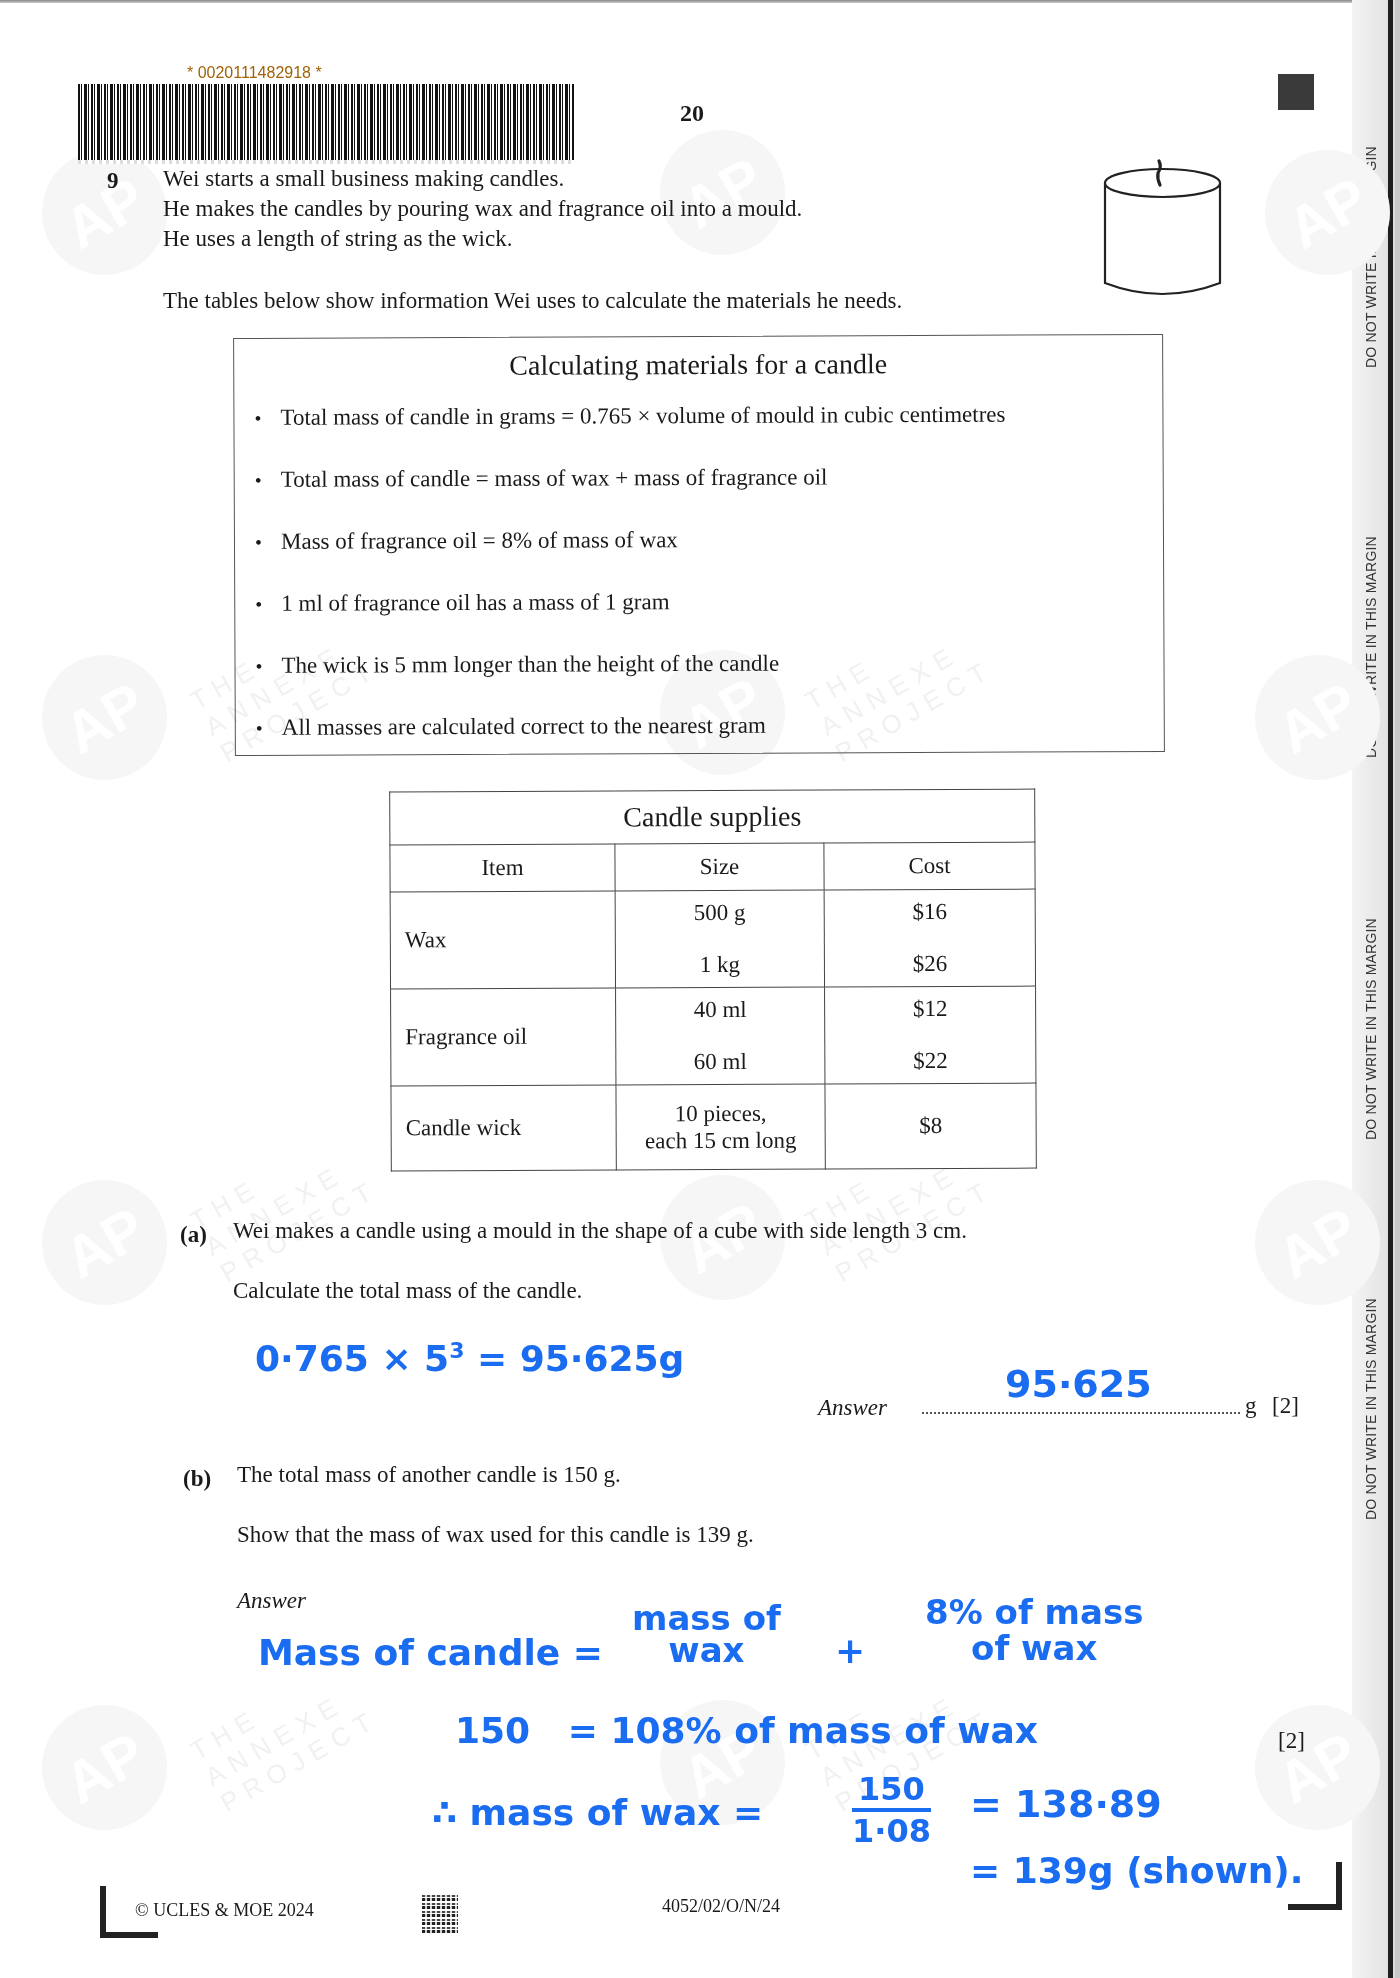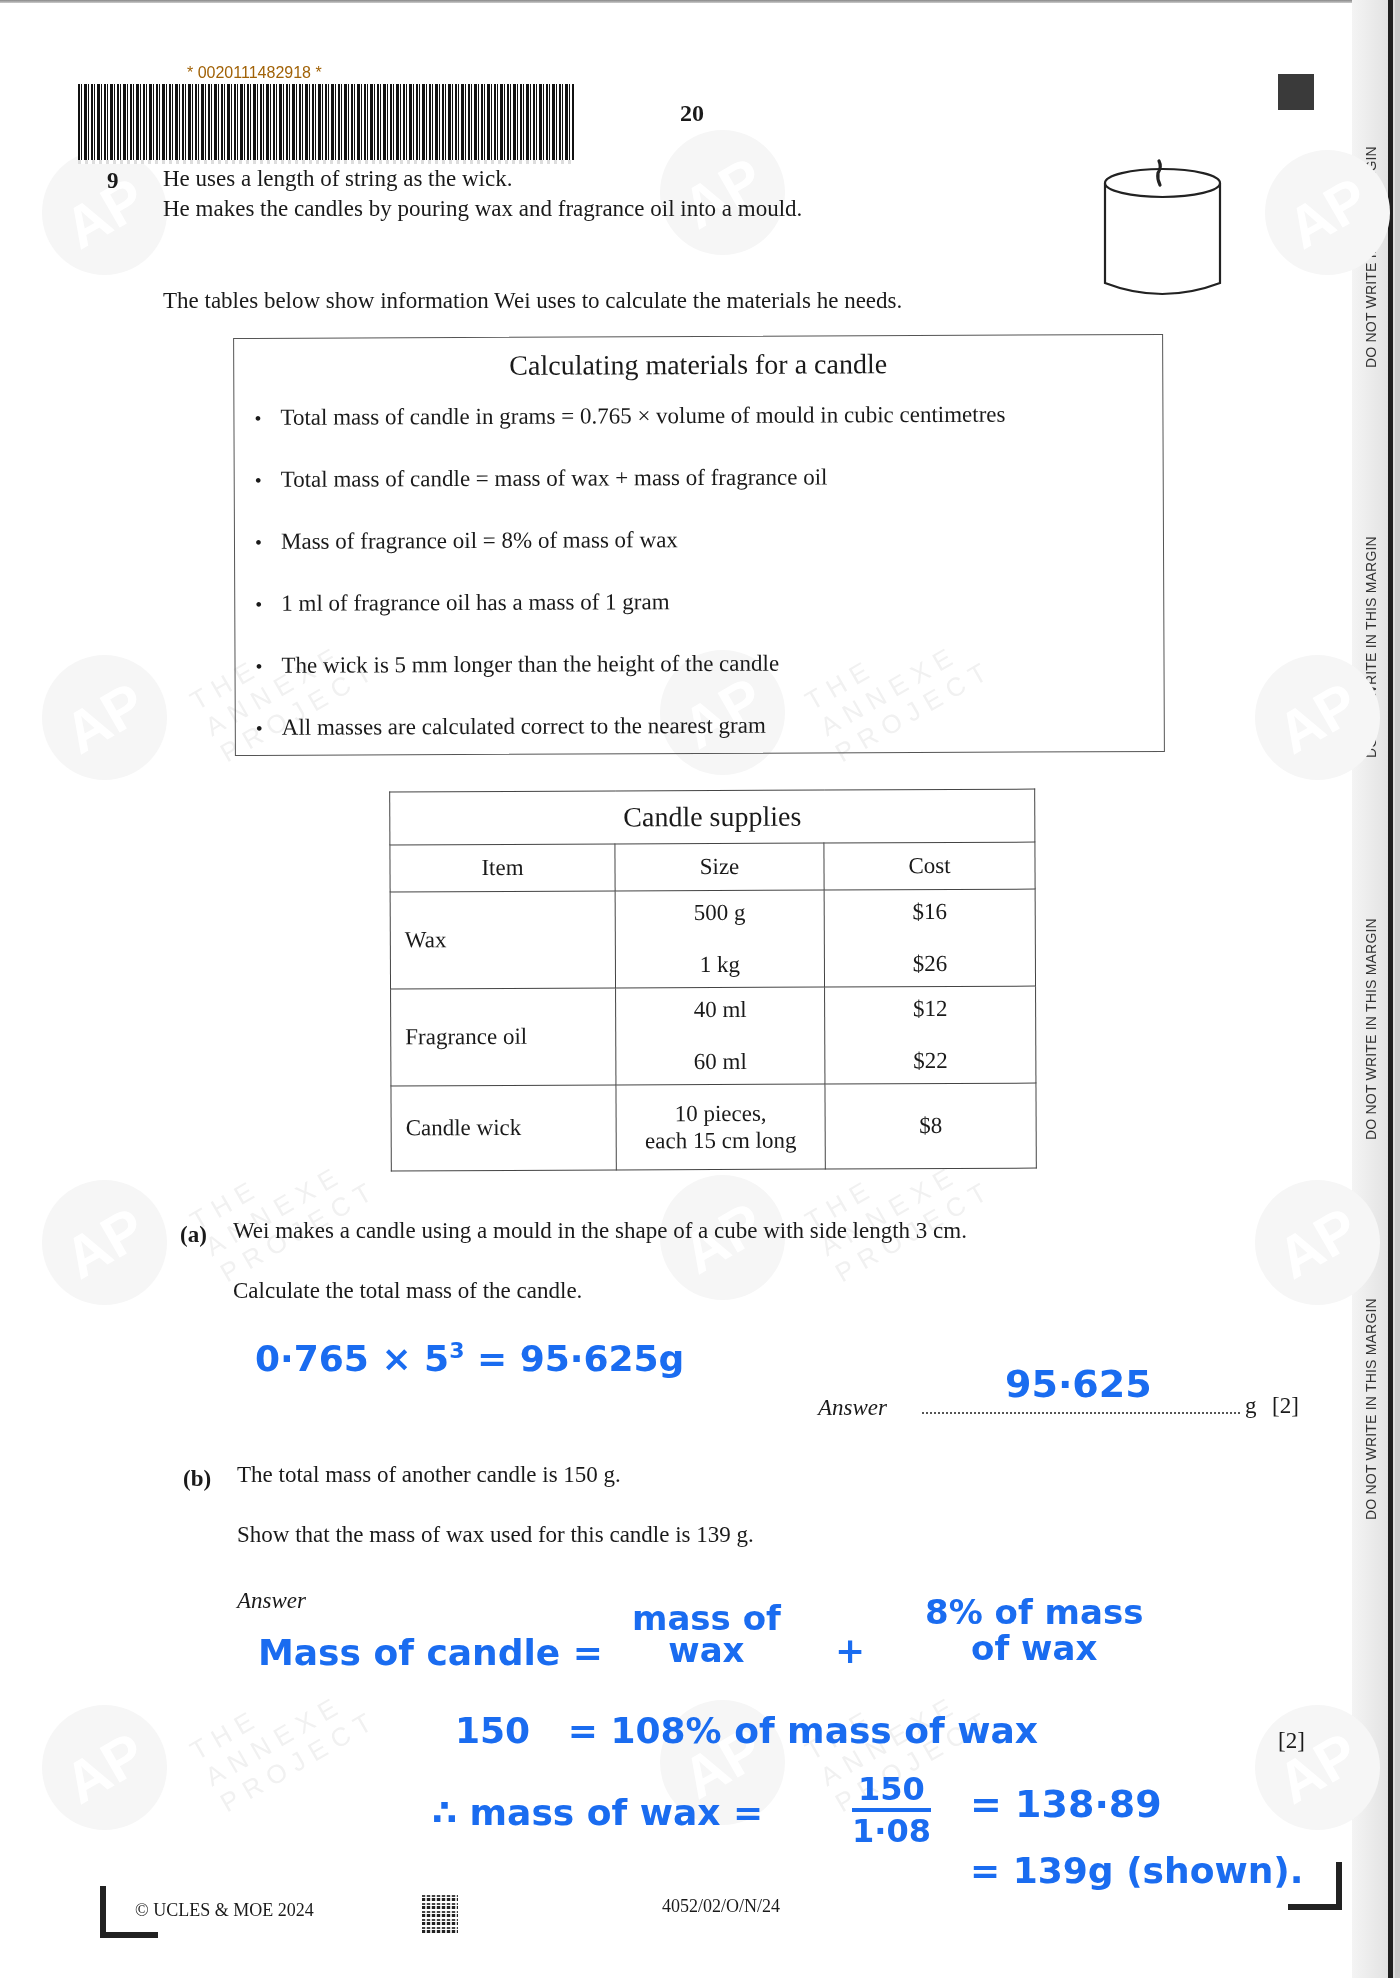--- a/index.html
+++ b/index.html
@@ -153,22 +153,23 @@
 PROJECT</div>
 
 <div class="abs barcode-num">* 0020111482918 *</div>
 <div class="abs barcode"></div>
 <div class="abs barcode-under"></div>
 <div class="abs page-num">20</div>
 <div class="abs black-square"></div>
 
 <div class="abs qnum">9</div>
 <div class="abs intro">
+  <div>Wei starts a small business making candles.</div>
+  <div>He makes the candles by pouring wax and fragrance oil into a mould.</div>
   <div>He uses a length of string as the wick.</div>
-  <div>He makes the candles by pouring wax and fragrance oil into a mould.</div>
 </div>
 <div class="abs tables-intro">The tables below show information Wei uses to calculate the materials he needs.</div>
 
 <svg class="abs candle" viewBox="0 0 125 150">
   <path d="M5 28 L5 128 Q62 150 120 128 L120 28" fill="none" stroke="#222" stroke-width="2.2"></path>
   <ellipse cx="62.5" cy="28" rx="57.5" ry="14" fill="#fff" stroke="#222" stroke-width="2.2"></ellipse>
   <path d="M59 6 Q62 12 58 18 Q57 24 60 30" fill="none" stroke="#222" stroke-width="3.2" stroke-linecap="round"></path>
 </svg>
 
 <div class="abs infobox">

